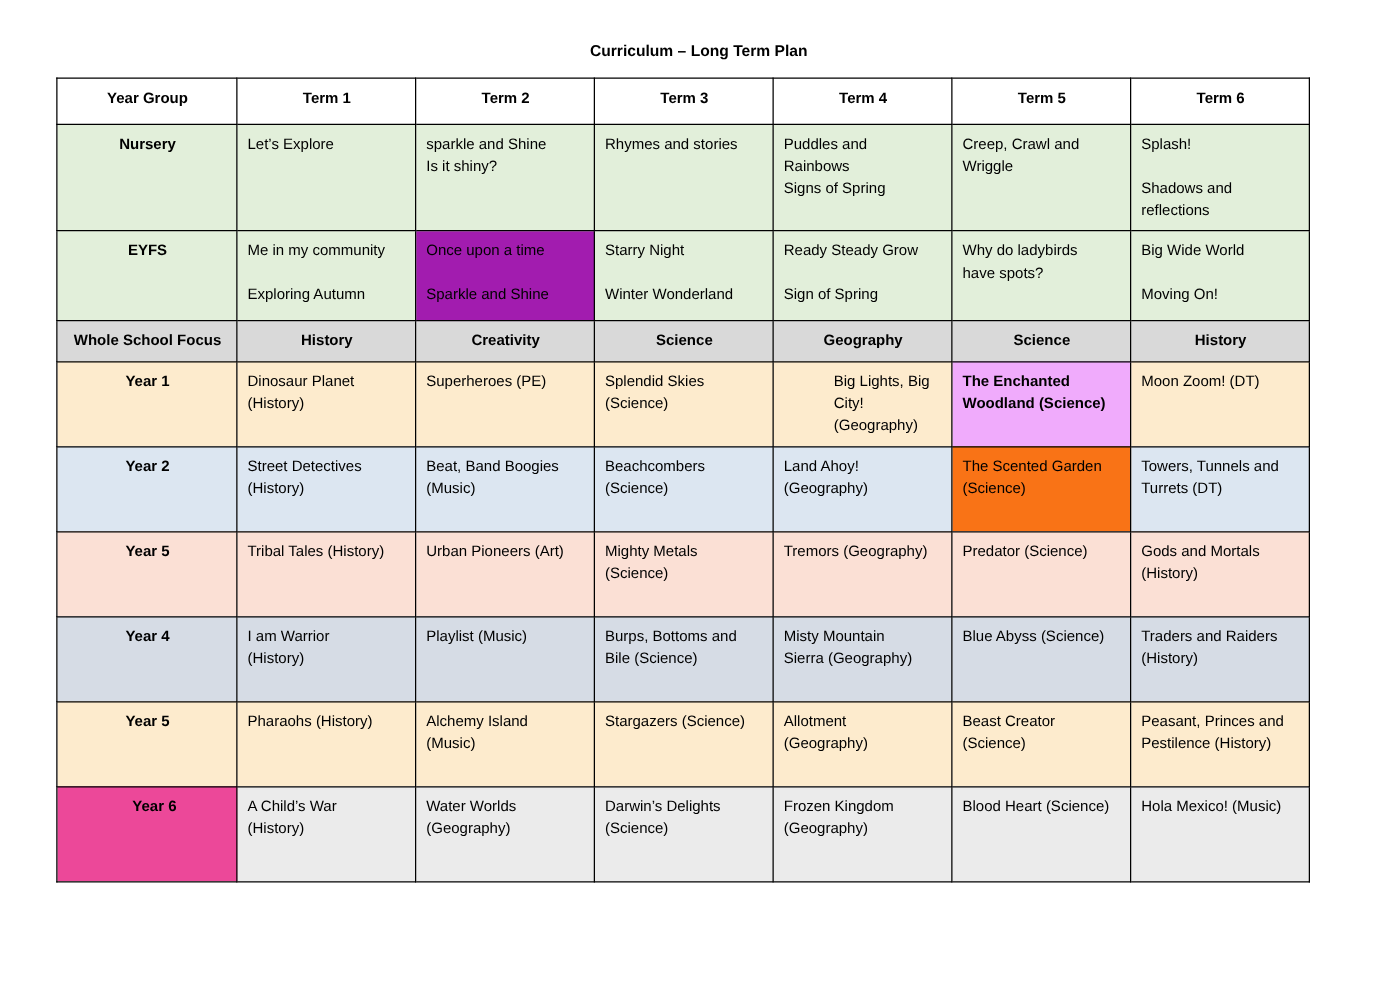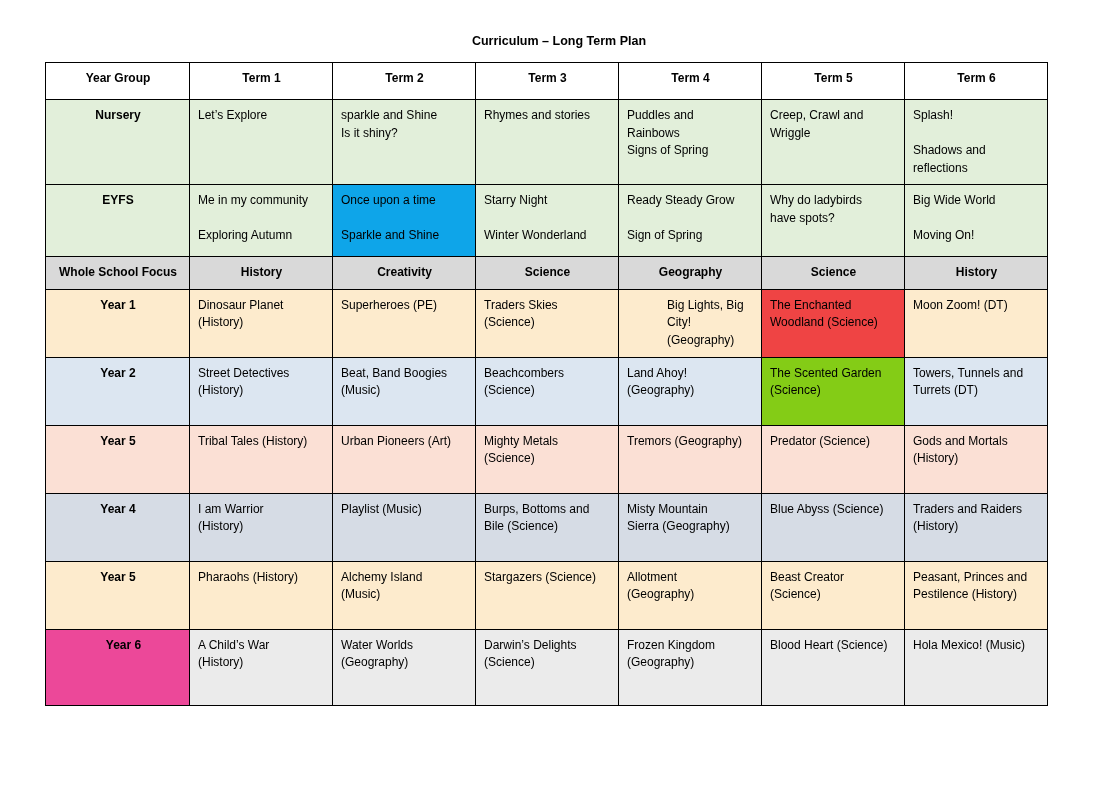--- a/index.html
+++ b/index.html
@@ -144,21 +144,21 @@
 reflections</span>
           </td>
         </tr>
         <tr class="r-eyfs">
           <td class="rowhead" style="background: rgb(226, 239, 218);">EYFS</td>
           <td class="cell" style="background: rgb(226, 239, 218);">
             <span class="cell-line">Me in my community
 
 Exploring Autumn</span>
           </td>
-          <td class="cell" style="background: #0ea5e9;">
+          <td class="cell" style="background: #a21caf;">
             <span class="cell-line">Once upon a time
 
 Sparkle and Shine</span>
           </td>
           <td class="cell" style="background: rgb(226, 239, 218);">
             <span class="cell-line">Starry Night
 
 Winter Wonderland</span>
           </td>
           <td class="cell" style="background: rgb(226, 239, 218);">
@@ -200,28 +200,28 @@
         <tr class="r-year">
           <td class="rowhead" style="background: rgb(253, 235, 205);">Year 1</td>
           <td class="cell" style="background: rgb(253, 235, 205);">
             <span class="cell-line">Dinosaur Planet
 (History)</span>
           </td>
           <td class="cell" style="background: rgb(253, 235, 205);">
             <span class="cell-line">Superheroes (PE)</span>
           </td>
           <td class="cell" style="background: rgb(253, 235, 205);">
-            <span class="cell-line">Traders Skies
+            <span class="cell-line">Splendid Skies
 (Science)</span>
           </td>
           <td class="cell" style="background: rgb(253, 235, 205); padding-left: 48px;">
             <span class="cell-line">Big Lights, Big City!
 (Geography)</span>
           </td>
-          <td class="cell" style="background: #ef4444;">
+          <td class="cell" style="background: #f0abfc; font-weight: bold;">
             <span class="cell-line">The Enchanted
 Woodland (Science)</span>
           </td>
           <td class="cell" style="background: rgb(253, 235, 205);">
             <span class="cell-line">Moon Zoom! (DT)</span>
           </td>
         </tr>
         <tr class="r-year">
           <td class="rowhead" style="background: rgb(220, 230, 241);">Year 2</td>
           <td class="cell" style="background: rgb(220, 230, 241);">
@@ -233,21 +233,21 @@
 (Music)</span>
           </td>
           <td class="cell" style="background: rgb(220, 230, 241);">
             <span class="cell-line">Beachcombers
 (Science)</span>
           </td>
           <td class="cell" style="background: rgb(220, 230, 241);">
             <span class="cell-line">Land Ahoy!
 (Geography)</span>
           </td>
-          <td class="cell" style="background: #84cc16;">
+          <td class="cell" style="background: #f97316;">
             <span class="cell-line">The Scented Garden
 (Science)</span>
           </td>
           <td class="cell" style="background: rgb(220, 230, 241);">
             <span class="cell-line">Towers, Tunnels and
 Turrets (DT)</span>
           </td>
         </tr>
         <tr class="r-year">
           <td class="rowhead" style="background: rgb(251, 224, 213);">Year 5</td>

